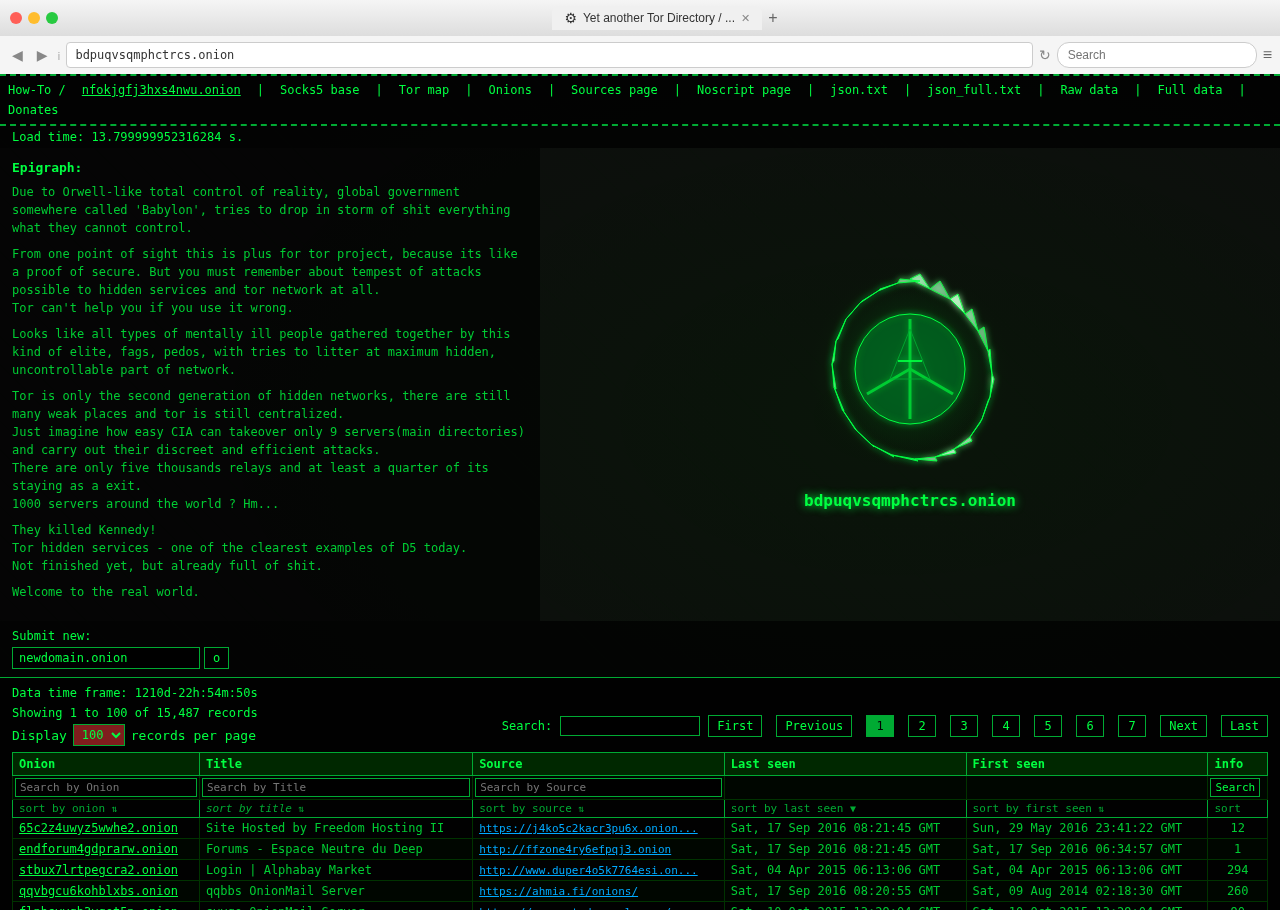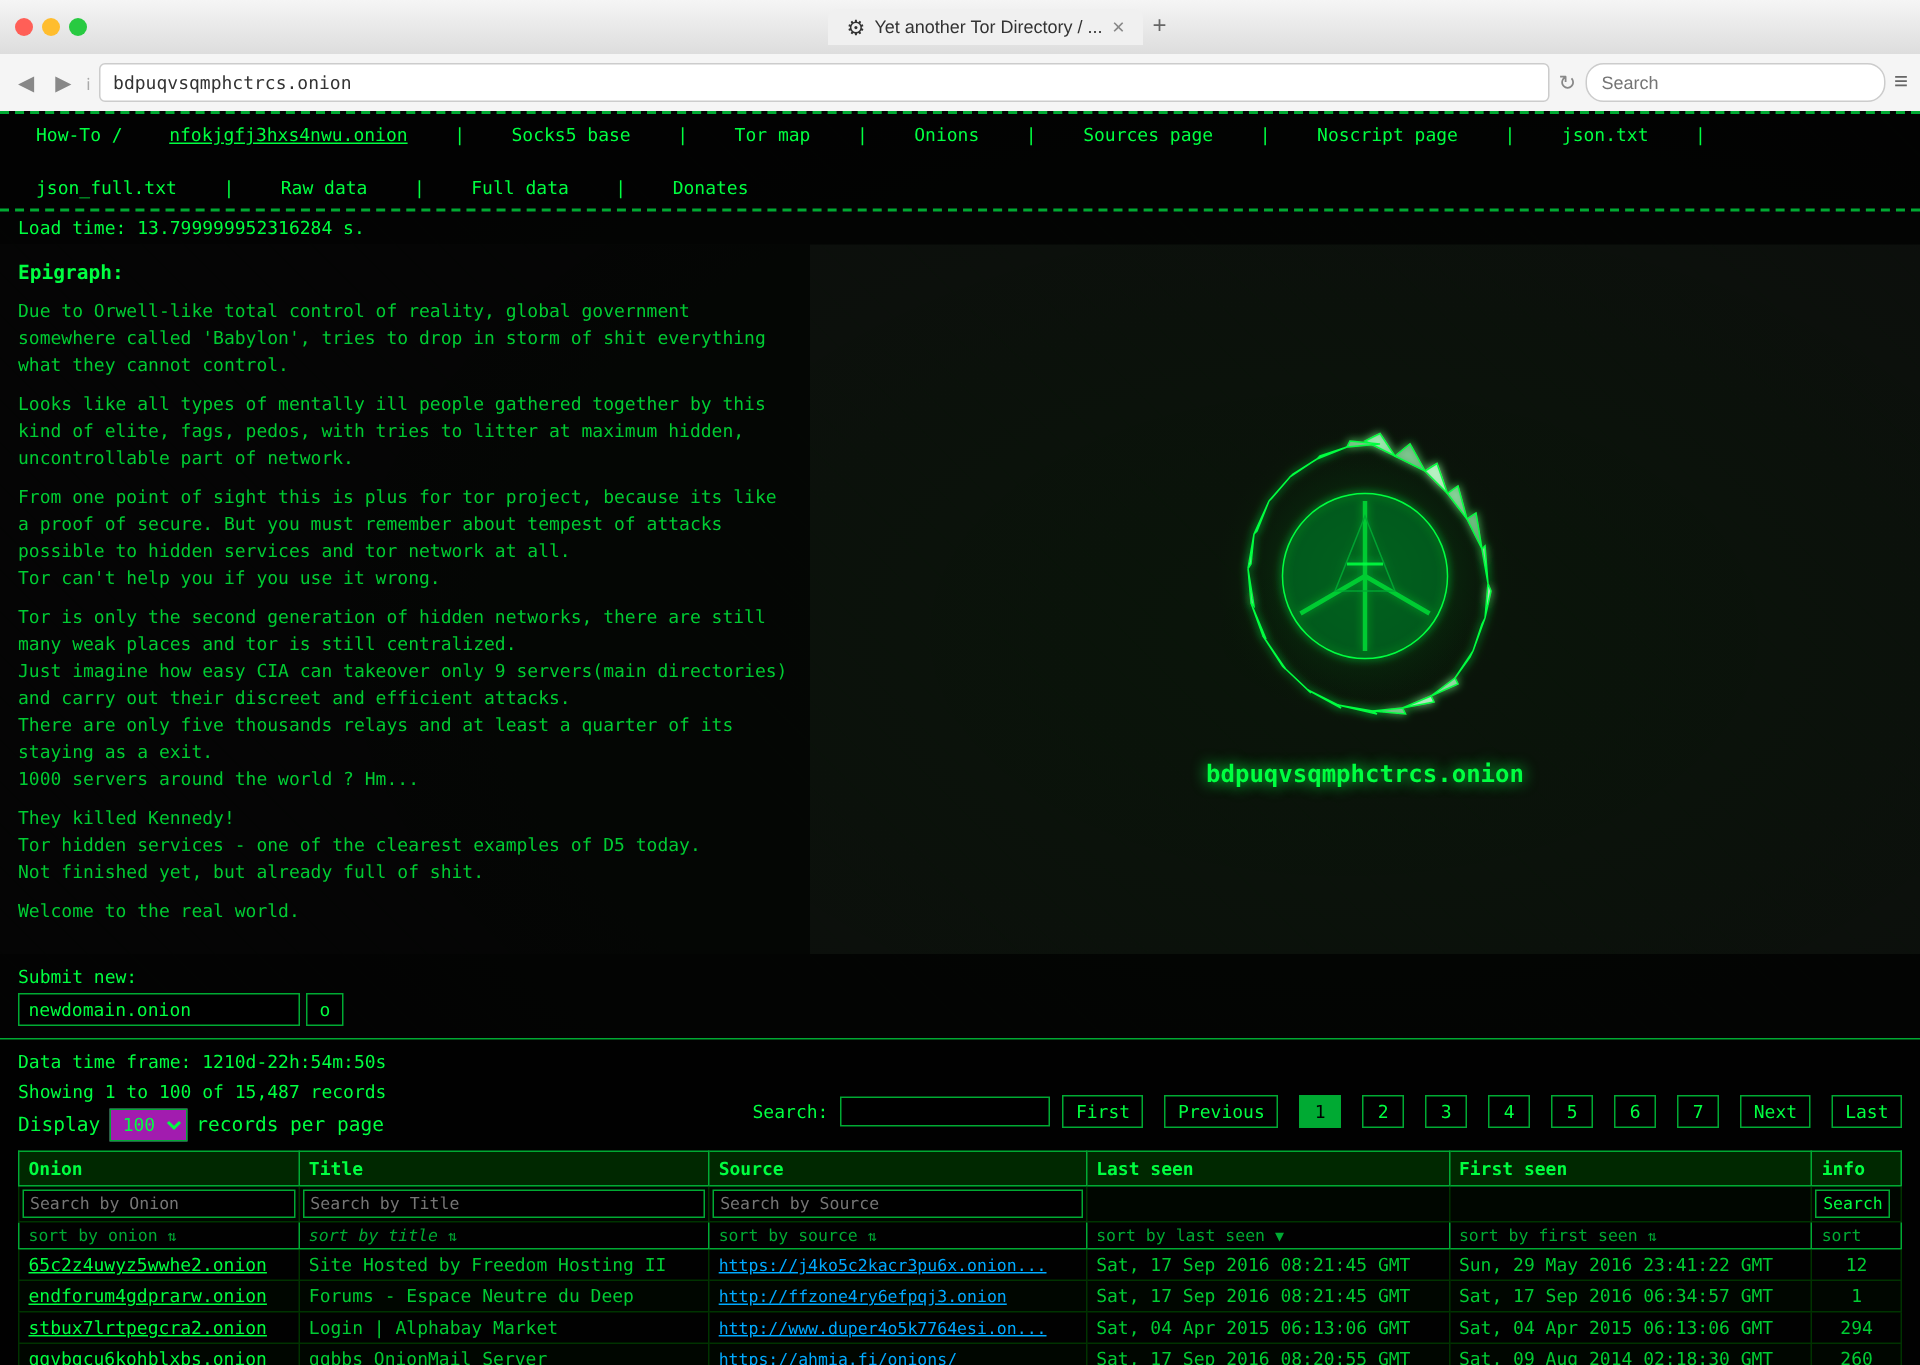--- a/index.html
+++ b/index.html
@@ -120,25 +120,25 @@
           transparent 20px
         );
       pointer-events: none;
     }
 
     
     .nav-bar {
       position: relative;
       border-top: 2px dashed #00aa33;
       border-bottom: 2px dashed #00aa33;
-      padding: 4px 16px;
+      padding: 4px 0;
       display: flex;
       align-items: center;
       flex-wrap: wrap;
-      gap: 15px;
+      gap: 0;
       background: rgba(0,0,0,0.8);
       z-index: 10;
     }
     .nav-bar a, .nav-bar span {
       color: #00ff41;
       text-decoration: none;
       padding: 3px 8px;
       font-size: 12px;
       cursor: pointer;
     }
@@ -281,21 +281,21 @@
     }
 
     .display-row {
       display: flex;
       align-items: center;
       gap: 6px;
       color: #00ff41;
       font-size: 13px;
     }
     .records-select {
-      background: #a21caf;
+      background: #7f1d1d;
       border: 1px solid #00aa33;
       color: #00ff41;
       font-family: monospace;
       font-size: 12px;
       padding: 2px 4px;
     }
 
     .search-controls {
       display: flex;
       align-items: center;
@@ -472,22 +472,22 @@
   <div class="load-time">
     <span>Load time: 13.799999952316284 s.</span>
   </div>
 
   <div class="main-area">
 
     <div class="left-panel">
       <div class="epigraph-title">Epigraph:</div>
       <div id="epigraph-container">
           <div class="epigraph-text">Due to Orwell-like total control of reality, global government somewhere called 'Babylon', tries to drop in storm of shit everything what they cannot control.</div>
+          <div class="epigraph-text">From one point of sight this is plus for tor project, because its like a proof of secure. But you must remember about tempest of attacks possible to hidden services and tor network at all.<br>Tor can't help you if you use it wrong.</div>
           <div class="epigraph-text">Looks like all types of mentally ill people gathered together by this kind of elite, fags, pedos, with tries to litter at maximum hidden, uncontrollable part of network.</div>
-          <div class="epigraph-text">From one point of sight this is plus for tor project, because its like a proof of secure. But you must remember about tempest of attacks possible to hidden services and tor network at all.<br>Tor can't help you if you use it wrong.</div>
           <div class="epigraph-text">Tor is only the second generation of hidden networks, there are still many weak places and tor is still centralized.<br>Just imagine how easy CIA can takeover only 9 servers(main directories) and carry out their discreet and efficient attacks.<br>There are only five thousands relays and at least a quarter of its staying as a exit.<br>1000 servers around the world ? Hm...</div>
           <div class="epigraph-text">They killed Kennedy!<br>Tor hidden services - one of the clearest examples of D5 today.<br>Not finished yet, but already full of shit.</div>
           <div class="epigraph-text">Welcome to the real world.</div>
         </div>
     </div>
 
     <div class="right-panel">
       <div class="logo-container">
         <svg class="logo-svg" viewBox="0 0 220 220">
 

